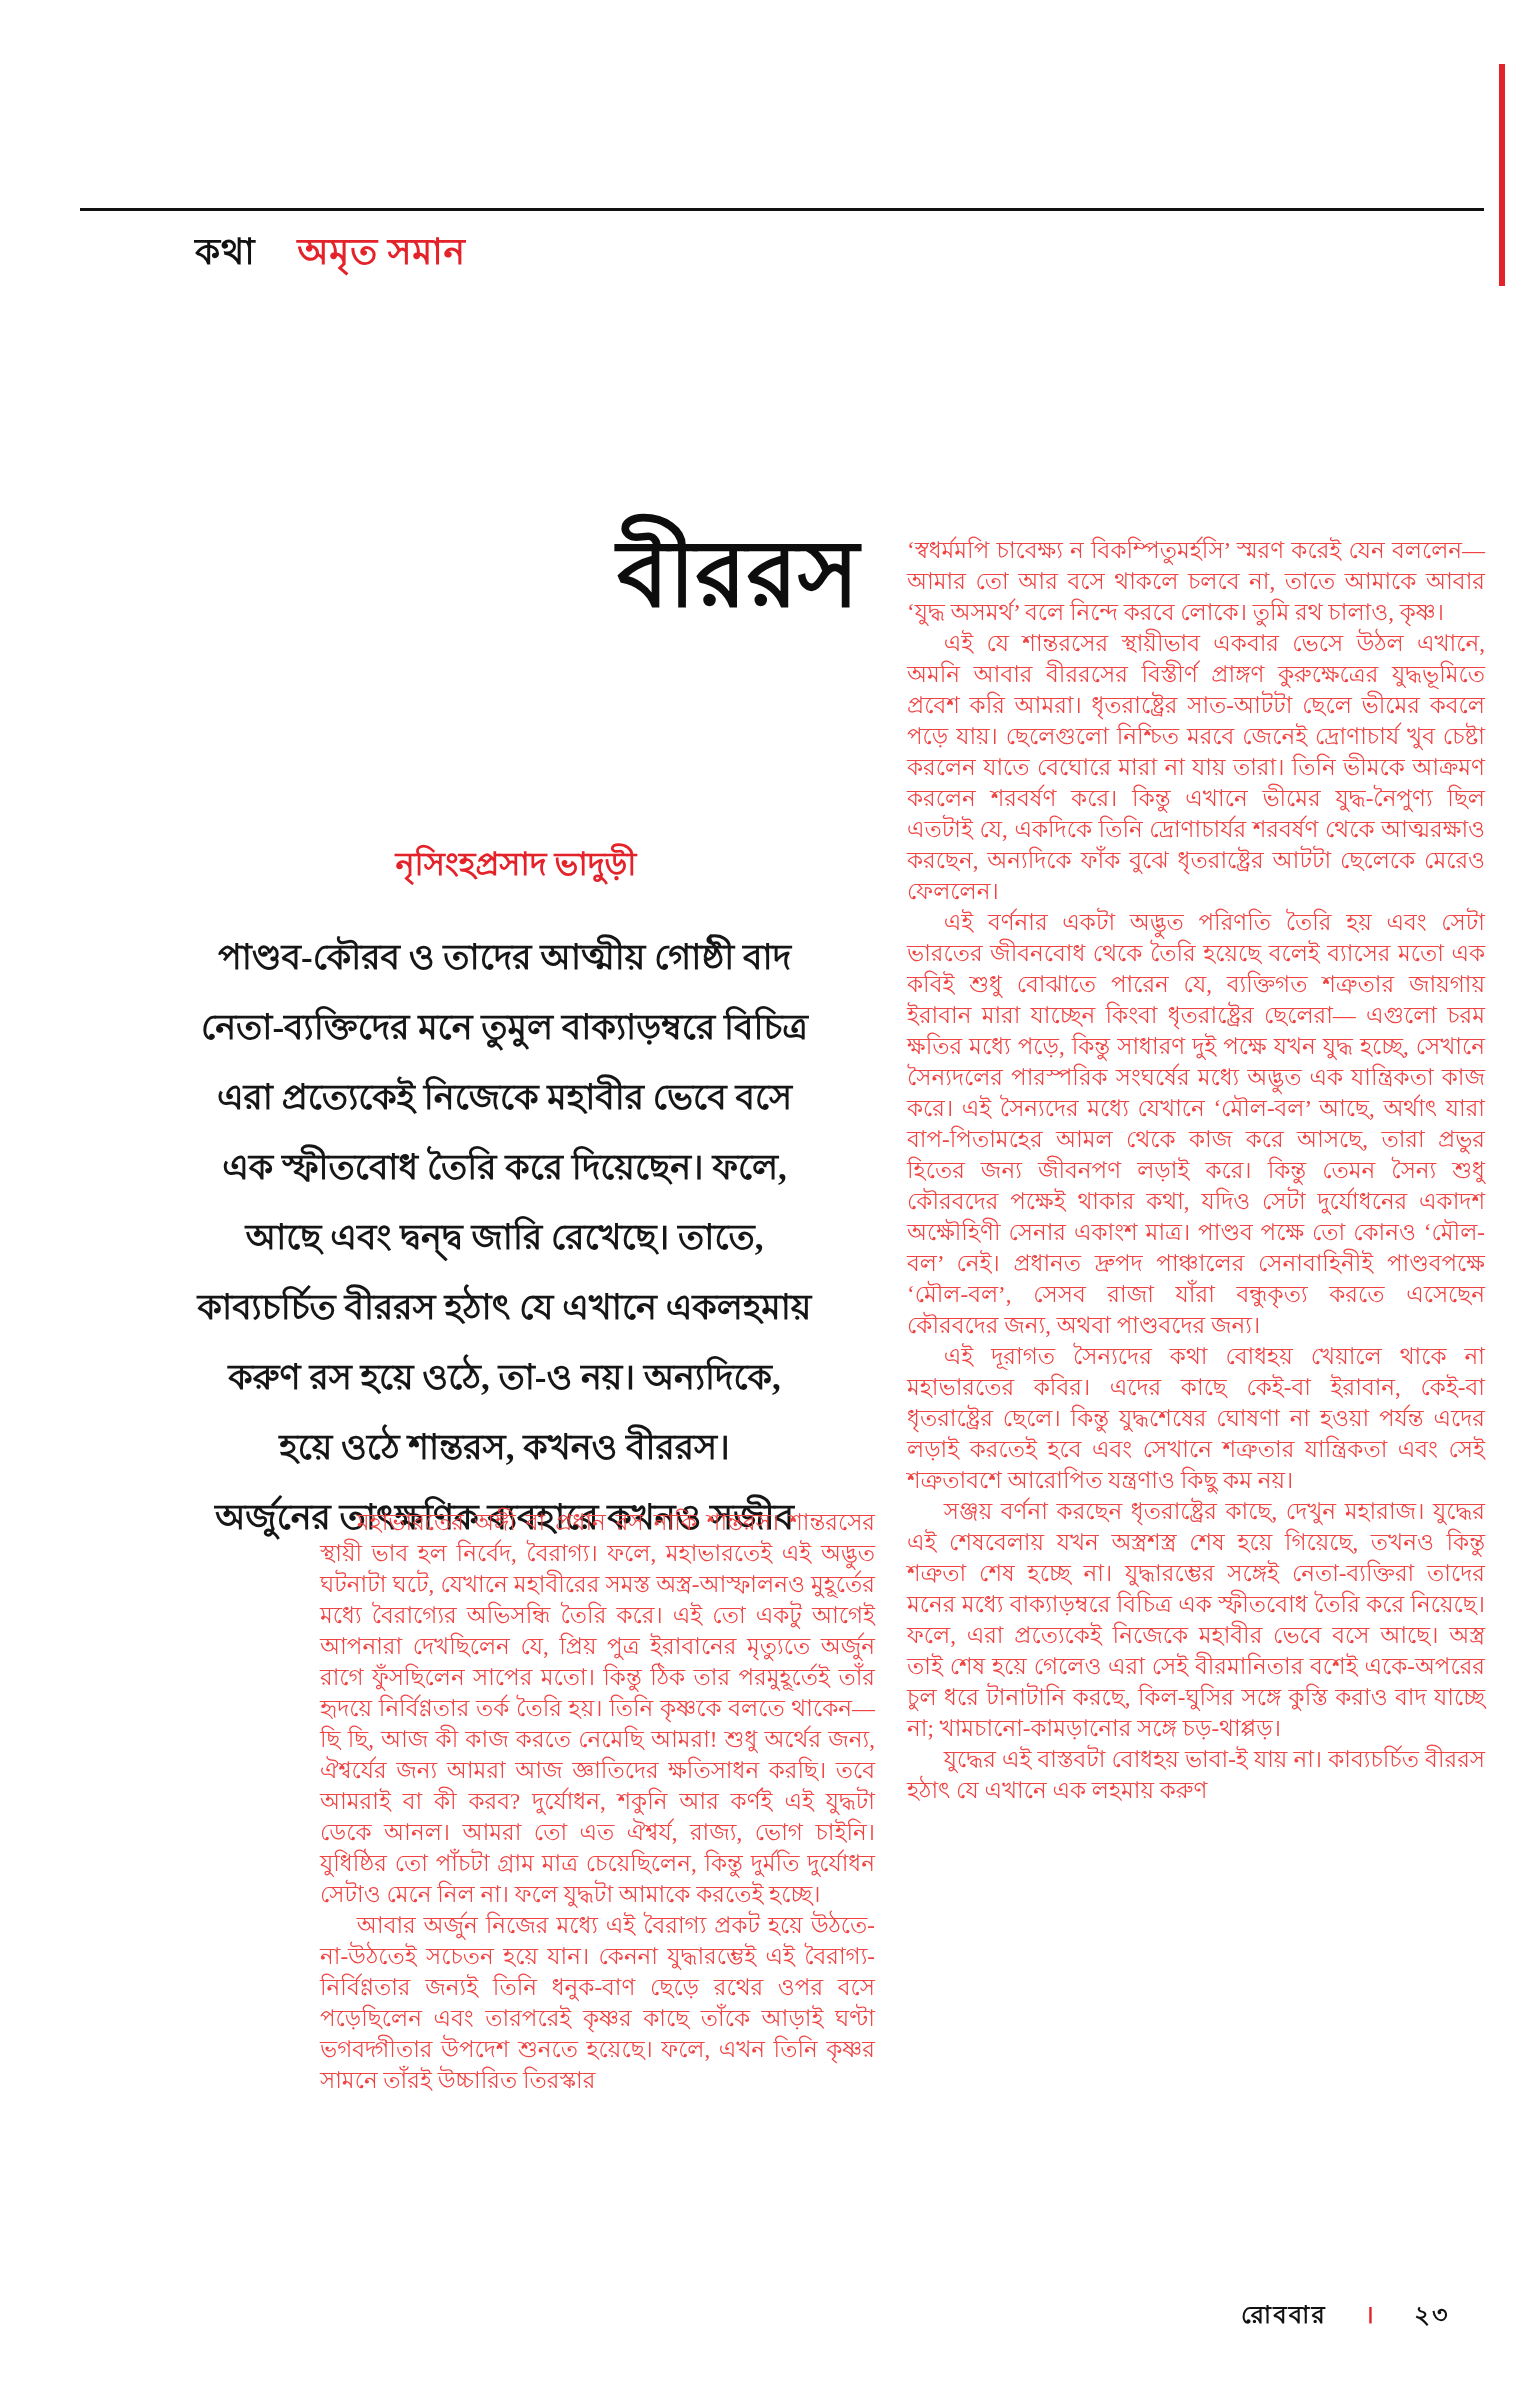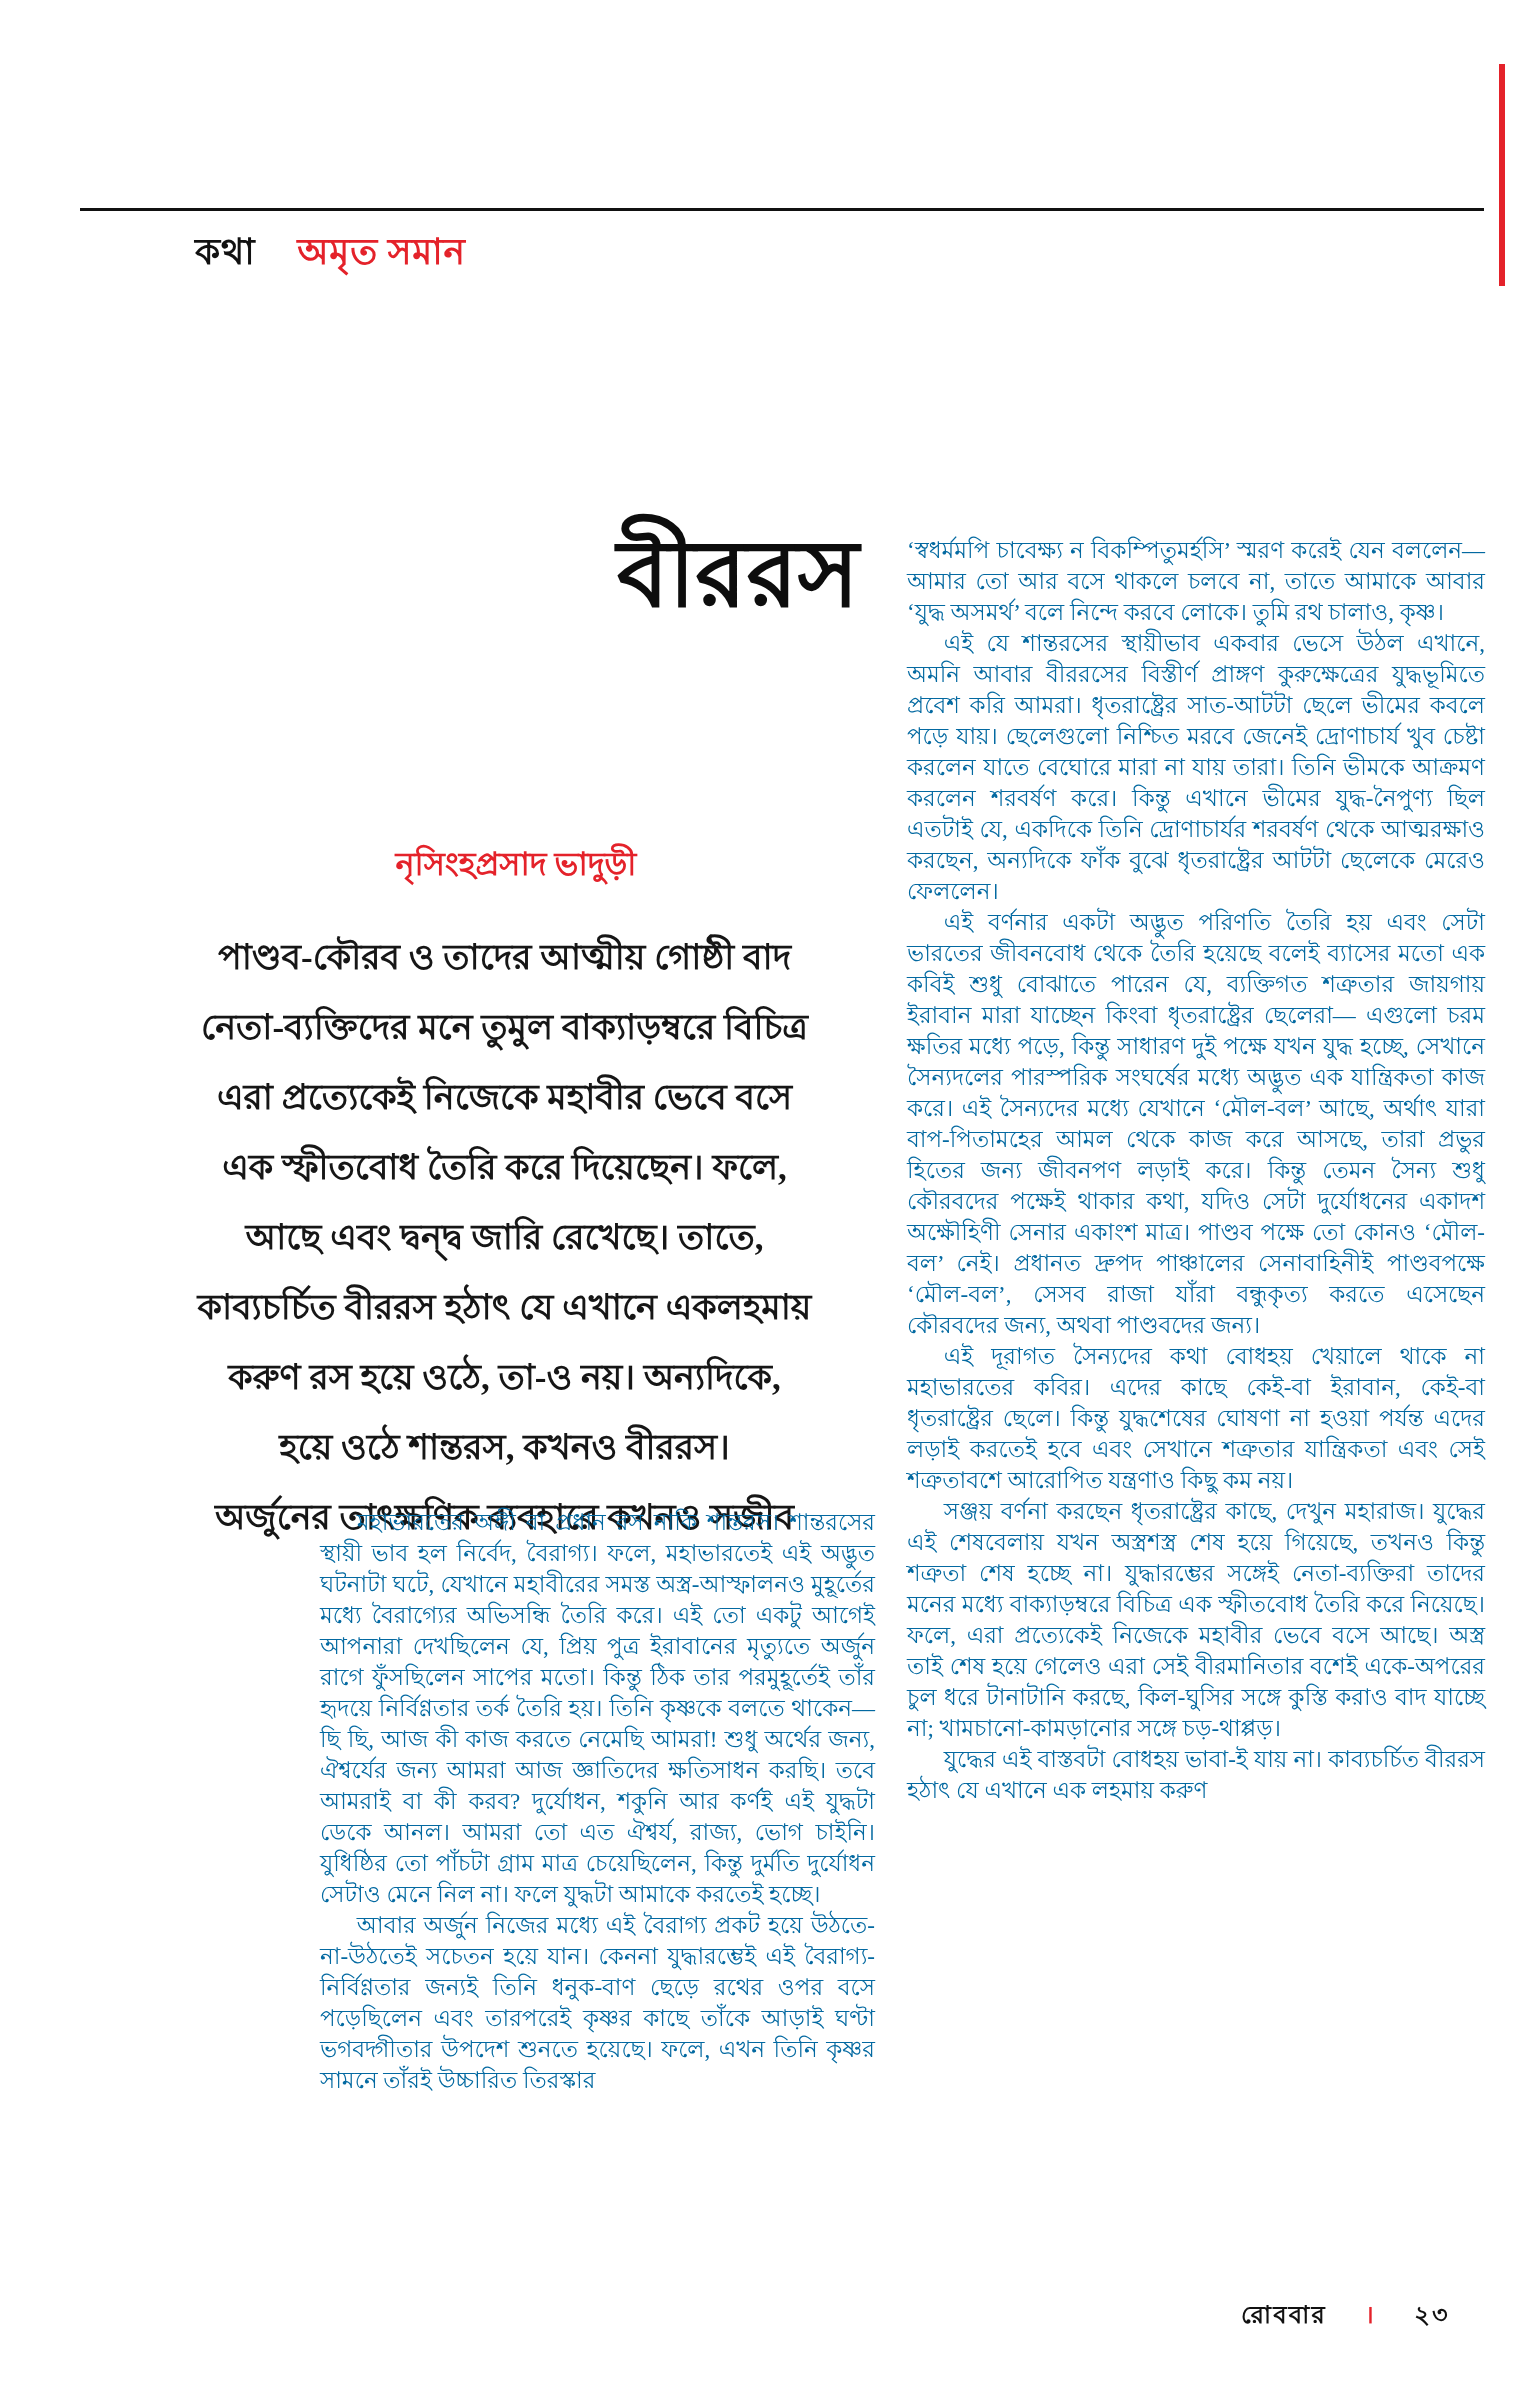--- a/index.html
+++ b/index.html
@@ -66,21 +66,21 @@
     font-size:35px;
     font-weight:bold;
     line-height:54px;
     color:#161616;
   }
   .body-col {
     position:absolute;
     font-size:23px;
     line-height:31px;
     text-align:justify;
-    color:#0369a1;
+    color:#ef4444;
   }
   .body-left {
     top:1443px; left:256px;
     width:555px;
   }
   .body-right {
     top:471px; left:843px;
     width:578px;
   }
   .body-col p { text-indent:1.6em; margin:0; }

